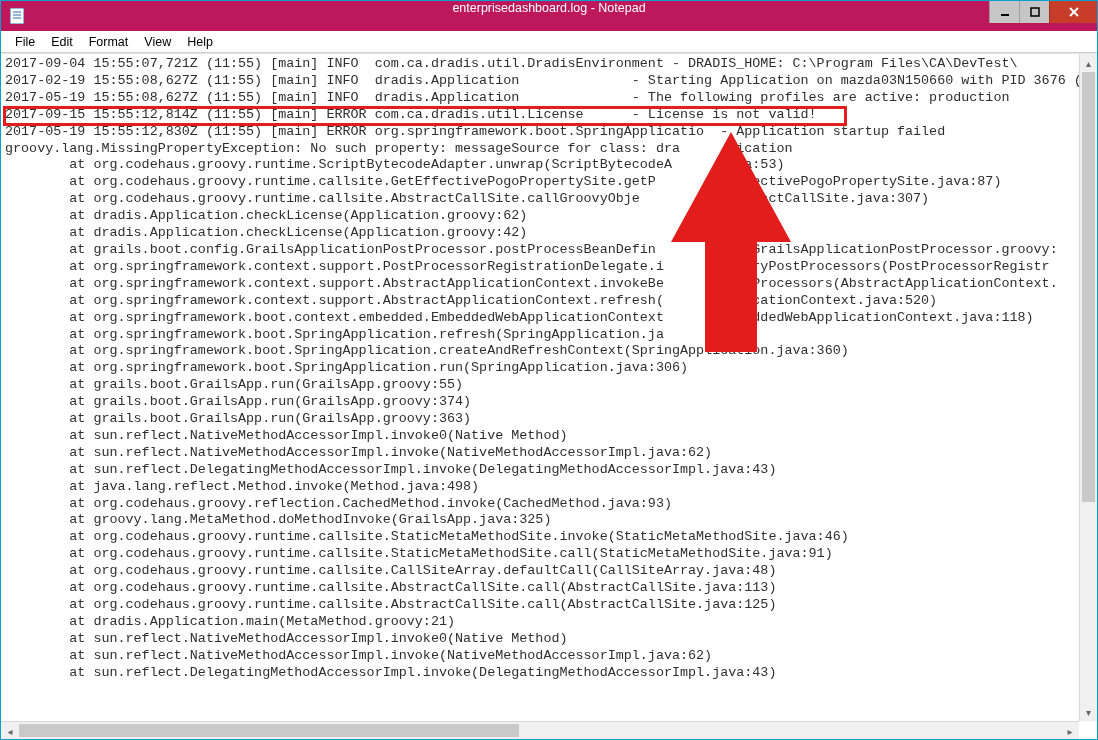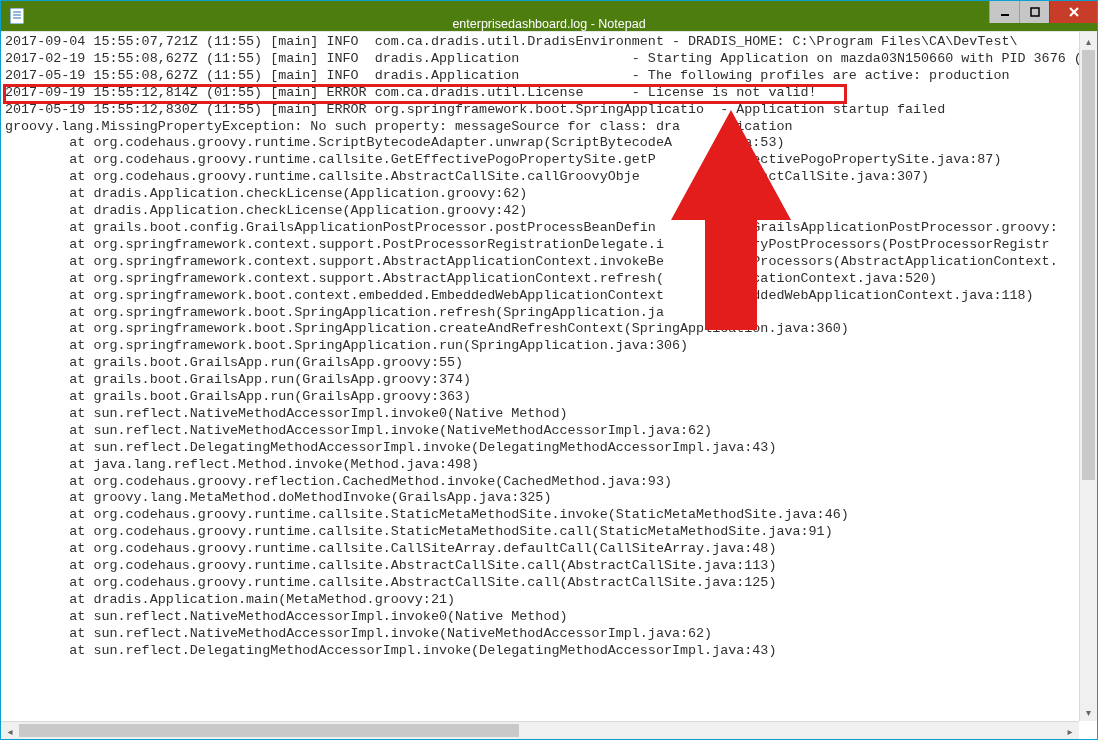--- a/index.html
+++ b/index.html
@@ -1,18 +1,18 @@
 <!DOCTYPE html>
 <html><head>
 <meta charset="utf-8">
 <style>
   * { box-sizing: border-box; margin: 0; padding: 0; }
   html, body { width: 100%; height: 100%; font-family: "Segoe UI", Tahoma, sans-serif; overflow: hidden; }
   .window { width: 1098px; height: 740px; background: #fff; display: flex; flex-direction: column; border: 1px solid #0b9fcf; position: relative; }
-  .titlebar { height: 30px; background: #4d7c0f; color: #fff; display: flex; align-items: flex-end; position: relative; }
+  .titlebar { height: 30px; background: #be185d; color: #fff; display: flex; align-items: flex-start; position: relative; }
   .titlebar-icon { width: 20px; height: 30px; display:flex; align-items:center; justify-content:center; margin-left:6px; }
   .title-text { position:absolute; left:50%; transform:translateX(-50%); font-size: 12.5px; }
   .win-controls { position:absolute; right:0; top:0; display:flex; height:22px; }
   .win-btn { width:30px; height:22px; display:flex; align-items:center; justify-content:center; font-size:12px; border-left:1px solid rgba(0,0,0,0.2); }
   .win-btn.min { background:#c6c6c6; color:#000; }
   .win-btn.max { background:#c6c6c6; color:#000; }
   .win-btn.close { background:#c83d2a; color:#fff; width:48px; font-size:14px; }
   .menubar { height: 22px; background:#fff; border-bottom:1px solid #d0d0d0; display:flex; align-items:center; padding-left:6px; font-size:12.5px; }
   .menubar .menu-item { padding: 2px 8px; cursor:default; }
   .content-wrap { flex:1; position:relative; border-top:1px solid #e5e5e5; overflow:hidden; }
@@ -56,27 +56,34 @@
         </div>
       <div class="win-btn close">
           <svg width="12" height="12">
             <line x1="2" y1="2" x2="10" y2="10" stroke="#fff" stroke-width="2"></line>
             <line x1="10" y1="2" x2="2" y2="10" stroke="#fff" stroke-width="2"></line>
           </svg>
         </div>
     </div>
   </div>
 
+  <div class="menubar">
+    <span class="menu-item">File</span>
+    <span class="menu-item">Edit</span>
+    <span class="menu-item">Format</span>
+    <span class="menu-item">View</span>
+    <span class="menu-item">Help</span>
+  </div>
 
   <div class="content-wrap">
     <div class="content">
 <pre class="log"><span>2017-09-04 15:55:07,721Z (11:55) [main] INFO  com.ca.dradis.util.DradisEnvironment - DRADIS_HOME: C:\Program Files\CA\DevTest\</span>
 <span>2017-02-19 15:55:08,627Z (11:55) [main] INFO  dradis.Application              - Starting Application on mazda03N150660 with PID 3676 (</span>
 <span>2017-05-19 15:55:08,627Z (11:55) [main] INFO  dradis.Application              - The following profiles are active: production</span>
-<span>2017-09-19 15:55:12,814Z (01:55) [main] ERROR com.ca.dradis.util.License      - License is not valid!</span>
+<span>2017-09-15 15:55:12,814Z (11:55) [main] ERROR com.ca.dradis.util.License      - License is not valid!</span>
 <span>2017-05-19 15:55:12,830Z (11:55) [main] ERROR org.springframework.boot.SpringApplicatio  - Application startup failed</span>
 <span>groovy.lang.MissingPropertyException: No such property: messageSource for class: dra      lication</span>
 <span>        at org.codehaus.groovy.runtime.ScriptBytecodeAdapter.unwrap(ScriptBytecodeA         a:53)</span>
 <span>        at org.codehaus.groovy.runtime.callsite.GetEffectivePogoPropertySite.getP            ectivePogoPropertySite.java:87)</span>
 <span>        at org.codehaus.groovy.runtime.callsite.AbstractCallSite.callGroovyObje              ractCallSite.java:307)</span>
 <span>        at dradis.Application.checkLicense(Application.groovy:62)</span>
 <span>        at dradis.Application.checkLicense(Application.groovy:42)</span>
 <span>        at grails.boot.config.GrailsApplicationPostProcessor.postProcessBeanDefin           (GrailsApplicationPostProcessor.groovy:</span>
 <span>        at org.springframework.context.support.PostProcessorRegistrationDelegate.i          oryPostProcessors(PostProcessorRegistr</span>
 <span>        at org.springframework.context.support.AbstractApplicationContext.invokeBe          tProcessors(AbstractApplicationContext.</span>

